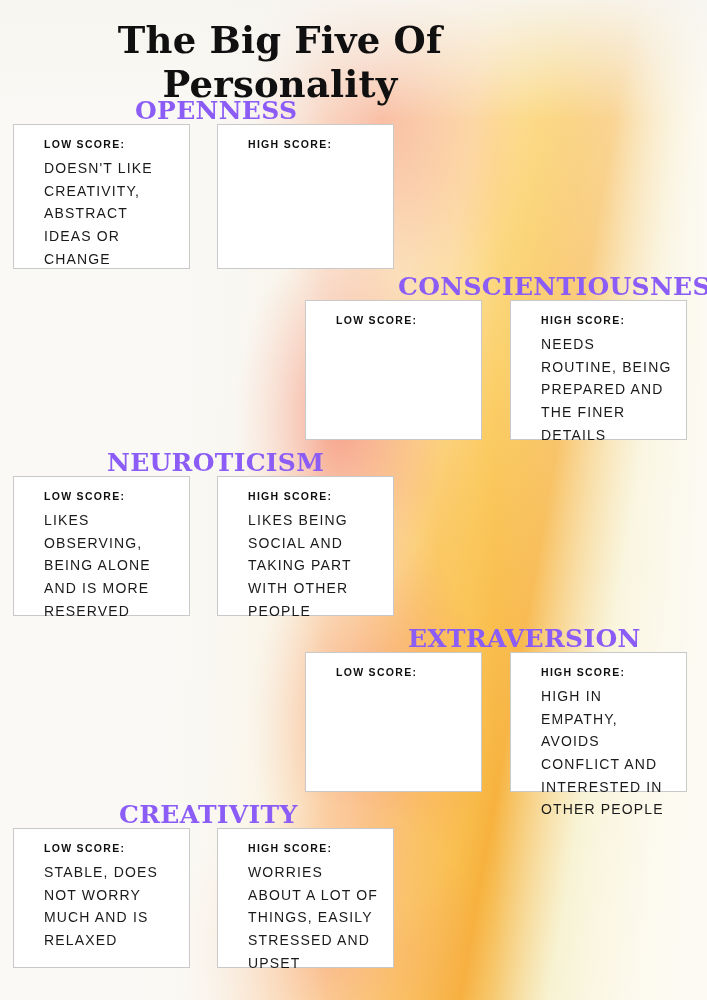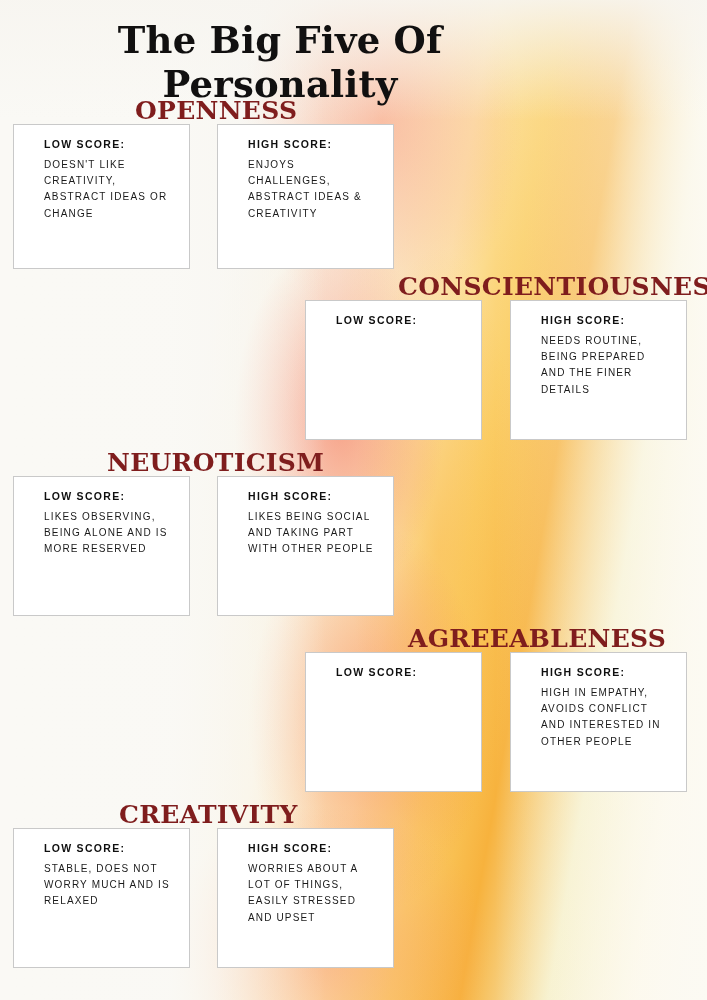--- a/index.html
+++ b/index.html
@@ -71,21 +71,21 @@
     color: #111010;
     z-index: 5;
   }
 
   
   .heading {
     position: absolute;
     font-family: "DejaVu Serif", serif;
     font-weight: bold;
     font-size: 25px;
-    color: #7f1d1d;
+    color: #8b5cf6;
     letter-spacing: 0.3px;
     white-space: nowrap;
     z-index: 4;
   }
 
   
   .card {
     position: absolute;
     background: #ffffff;
     border: 1px solid #c9c9c9;
@@ -95,21 +95,21 @@
   }
   .card .score-label {
     font-size: 10.5px;
     font-weight: bold;
     letter-spacing: 1.3px;
     color: #0f0f0f;
     margin: 0 0 7px 0;
     text-transform: uppercase;
   }
   .card .score-desc {
-    font-size: 10px;
+    font-size: 14px;
     letter-spacing: 1.15px;
     line-height: 1.62;
     color: #1a1a1a;
     margin: 0;
     text-transform: uppercase;
   }
 </style>
 </head>
 <body>
 
@@ -123,21 +123,20 @@
 
   <div class="title">The Big Five Of Personality</div>
 
   <div class="heading" style="left:135px; top:96px;">OPENNESS</div>
   <div class="card" style="left:13px; top:124px; width:177px; height:145px;">
     <p class="score-label">LOW SCORE:</p>
     <p class="score-desc">DOESN'T LIKE CREATIVITY, ABSTRACT IDEAS OR CHANGE</p>
   </div>
   <div class="card" style="left:217px; top:124px; width:177px; height:145px;">
     <p class="score-label">HIGH SCORE:</p>
-    <p class="score-desc">ENJOYS CHALLENGES, ABSTRACT IDEAS &amp; CREATIVITY</p>
   </div>
 
   <div class="heading" style="left:398px; top:272px;">CONSCIENTIOUSNESS</div>
   <div class="card" style="left:305px; top:300px; width:177px; height:140px;">
     <p class="score-label">LOW SCORE:</p>
   </div>
   <div class="card" style="left:510px; top:300px; width:177px; height:140px;">
     <p class="score-label">HIGH SCORE:</p>
     <p class="score-desc">NEEDS ROUTINE, BEING PREPARED AND THE FINER DETAILS</p>
   </div>
@@ -145,21 +144,21 @@
   <div class="heading" style="left:107px; top:448px;">NEUROTICISM</div>
   <div class="card" style="left:13px; top:476px; width:177px; height:140px;">
     <p class="score-label">LOW SCORE:</p>
     <p class="score-desc">LIKES OBSERVING, BEING ALONE AND IS MORE RESERVED</p>
   </div>
   <div class="card" style="left:217px; top:476px; width:177px; height:140px;">
     <p class="score-label">HIGH SCORE:</p>
     <p class="score-desc">LIKES BEING SOCIAL AND TAKING PART WITH OTHER PEOPLE</p>
   </div>
 
-  <div class="heading" style="left:408px; top:624px;">AGREEABLENESS</div>
+  <div class="heading" style="left:408px; top:624px;">EXTRAVERSION</div>
   <div class="card" style="left:305px; top:652px; width:177px; height:140px;">
     <p class="score-label">LOW SCORE:</p>
   </div>
   <div class="card" style="left:510px; top:652px; width:177px; height:140px;">
     <p class="score-label">HIGH SCORE:</p>
     <p class="score-desc">HIGH IN EMPATHY, AVOIDS CONFLICT AND INTERESTED IN OTHER PEOPLE</p>
   </div>
 
   <div class="heading" style="left:119px; top:800px;">CREATIVITY</div>
   <div class="card" style="left:13px; top:828px; width:177px; height:140px;">

